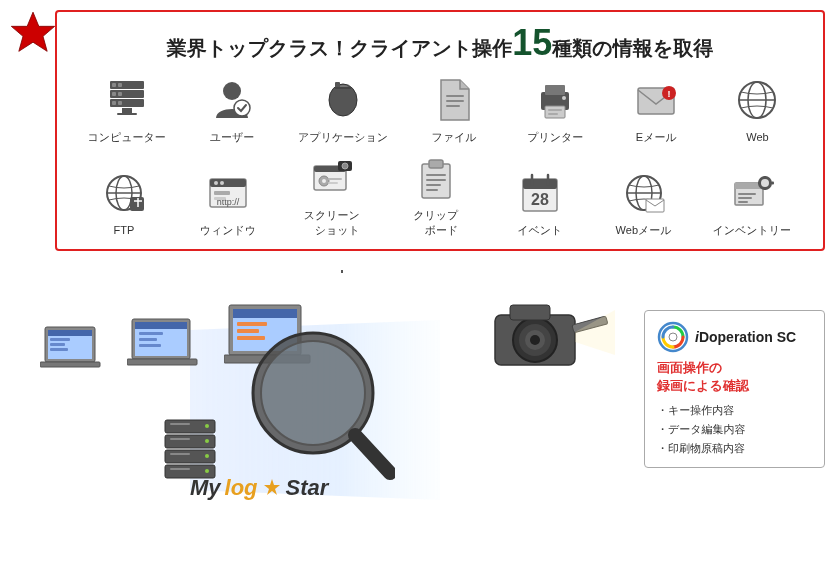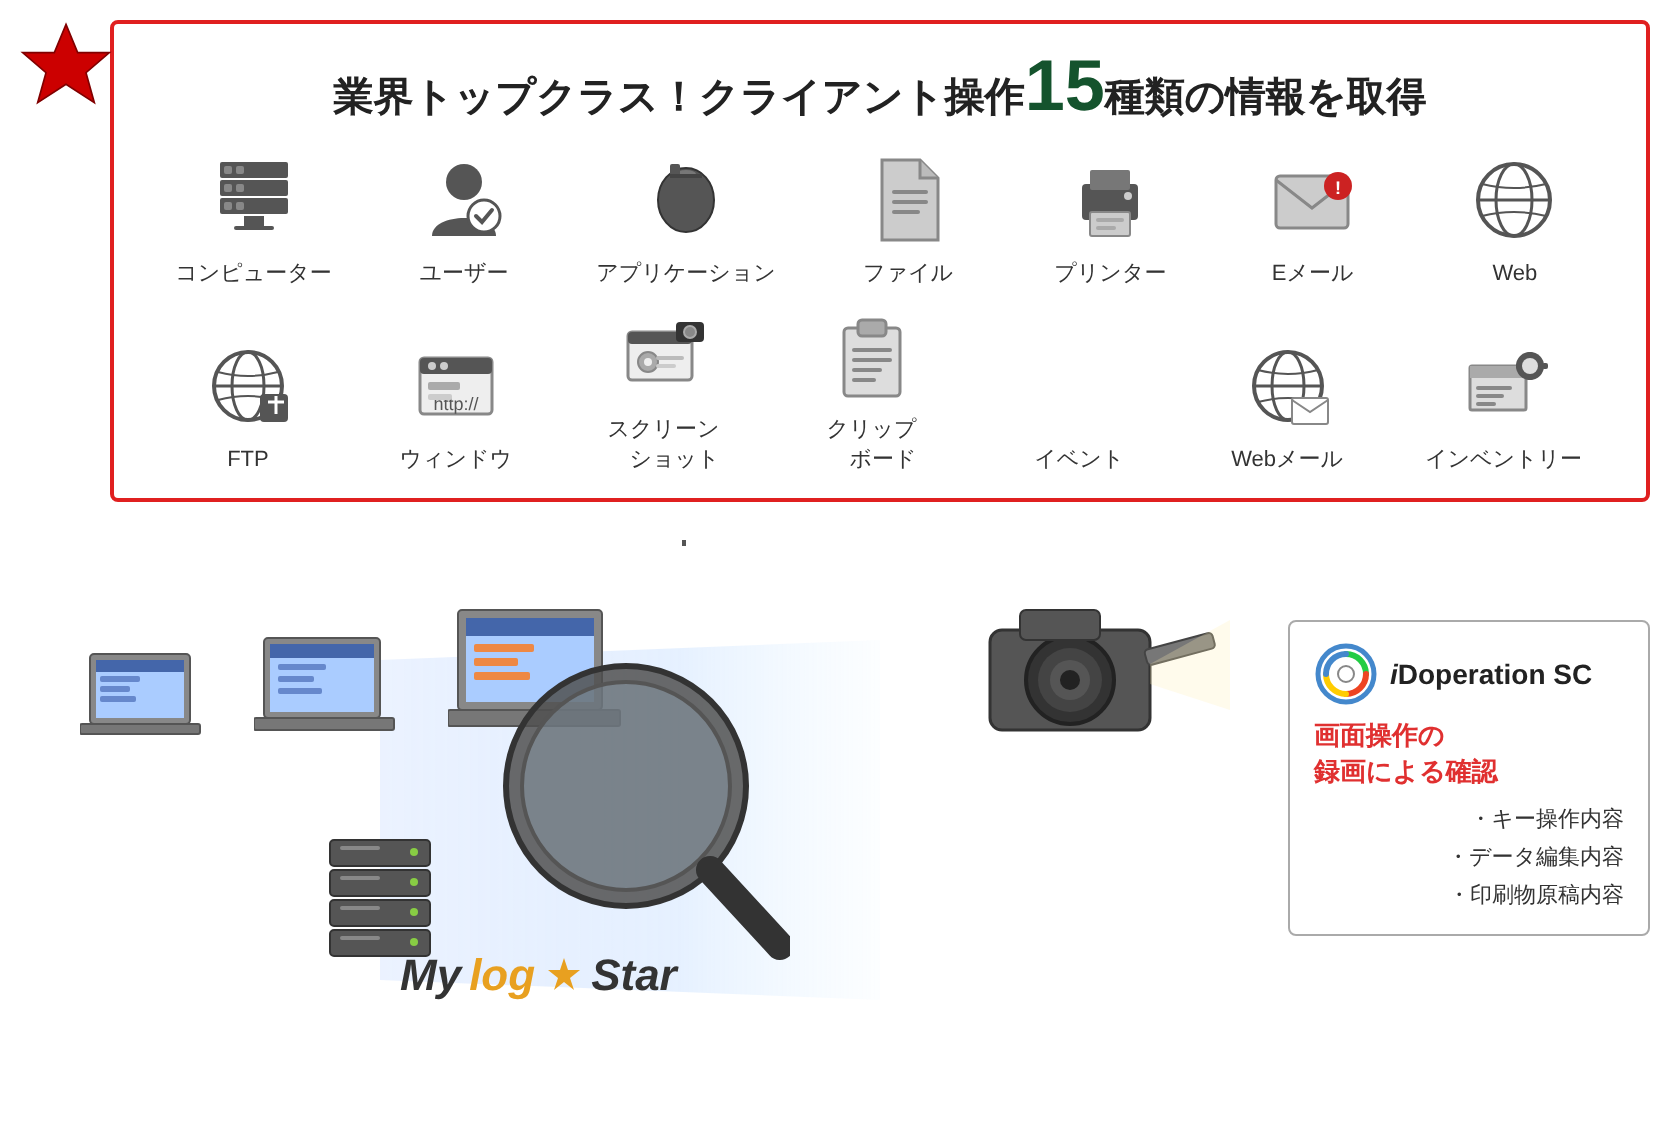--- a/index.html
+++ b/index.html
@@ -125,21 +125,20 @@
       font-weight: bold;
       color: #e03030;
       line-height: 1.4;
       margin-bottom: 6px;
     }
 
     .idoperation-list {
       list-style: none;
       font-size: 11px;
       color: #333;
-      text-align: right;
     }
     .idoperation-list li::before {
       content: '・';
     }
     .idoperation-list li {
       line-height: 1.7;
     }
 
     
     .beam-svg {
@@ -328,20 +327,29 @@
             <rect x="10" y="28" width="15" height="2" rx="1" fill="#888"></rect>
             <rect x="10" y="33" width="12" height="2" rx="1" fill="#888"></rect>
           </svg>
         </div>
         <div class="icon-label" style="white-space:pre">クリップ
 ボード</div>
       </div>
 
 
       <div class="icon-item">
+        <div class="icon-img">
+          <svg width="44" height="44" viewBox="0 0 44 44" fill="none" xmlns="http://www.w3.org/2000/svg">
+            <rect x="5" y="8" width="34" height="32" rx="2" fill="#eee" stroke="#888" stroke-width="1.5"></rect>
+            <rect x="5" y="8" width="34" height="10" rx="2" fill="#555"></rect>
+            <line x1="14" y1="4" x2="14" y2="14" stroke="#555" stroke-width="2.5" stroke-linecap="round"></line>
+            <line x1="30" y1="4" x2="30" y2="14" stroke="#555" stroke-width="2.5" stroke-linecap="round"></line>
+            <text x="22" y="34" text-anchor="middle" font-size="16" font-weight="bold" fill="#555">28</text>
+          </svg>
+        </div>
         <div class="icon-label">イベント</div>
       </div>
 
       <div class="icon-item">
         <div class="icon-img">
           <svg width="44" height="44" viewBox="0 0 44 44" fill="none" xmlns="http://www.w3.org/2000/svg">
             <circle cx="22" cy="22" r="17" fill="none" stroke="#555" stroke-width="2"></circle>
             <ellipse cx="22" cy="22" rx="8" ry="17" fill="none" stroke="#555" stroke-width="1.5"></ellipse>
             <line x1="5" y1="22" x2="39" y2="22" stroke="#555" stroke-width="1.5"></line>
             <path d="M7 14 Q22 18 37 14" stroke="#555" stroke-width="1" fill="none"></path>
@@ -442,21 +450,21 @@
 
   <div style="position:absolute; top:55px; left:245px;">
     <svg width="150" height="160" viewBox="0 0 150 160">
       <circle cx="68" cy="68" r="60" fill="rgba(80,80,80,0.85)" stroke="#333" stroke-width="3"></circle>
       <circle cx="68" cy="68" r="52" fill="rgba(180,210,240,0.25)" stroke="#555" stroke-width="2"></circle>
 
       <line x1="110" y1="110" x2="145" y2="148" stroke="#333" stroke-width="14" stroke-linecap="round"></line>
     </svg>
   </div>
 
-  <div style="position:absolute; top:205px; left:200px; font-size:22px; font-weight:bold; font-style:italic; color:#333; display:flex; align-items:center; gap:4px;">
+  <div style="position:absolute; top:205px; left:190px; font-size:22px; font-weight:bold; font-style:italic; color:#333; display:flex; align-items:center; gap:4px;">
     <span style="color:#333;">My</span>
       <span style="color:#e8a020;text-align:right;">log</span>
       <svg width="20" height="22" viewBox="0 0 20 22">
         <polygon points="10,2 12,8 18,8 13,12 15,18 10,14 5,18 7,12 2,8 8,8" fill="#e8a020"></polygon>
       </svg>
       <span style="color:#333;">Star</span>
   </div>
 
   <div style="position:absolute; top:20px; right:225px;">
     <svg width="130" height="90" viewBox="0 0 130 90">

